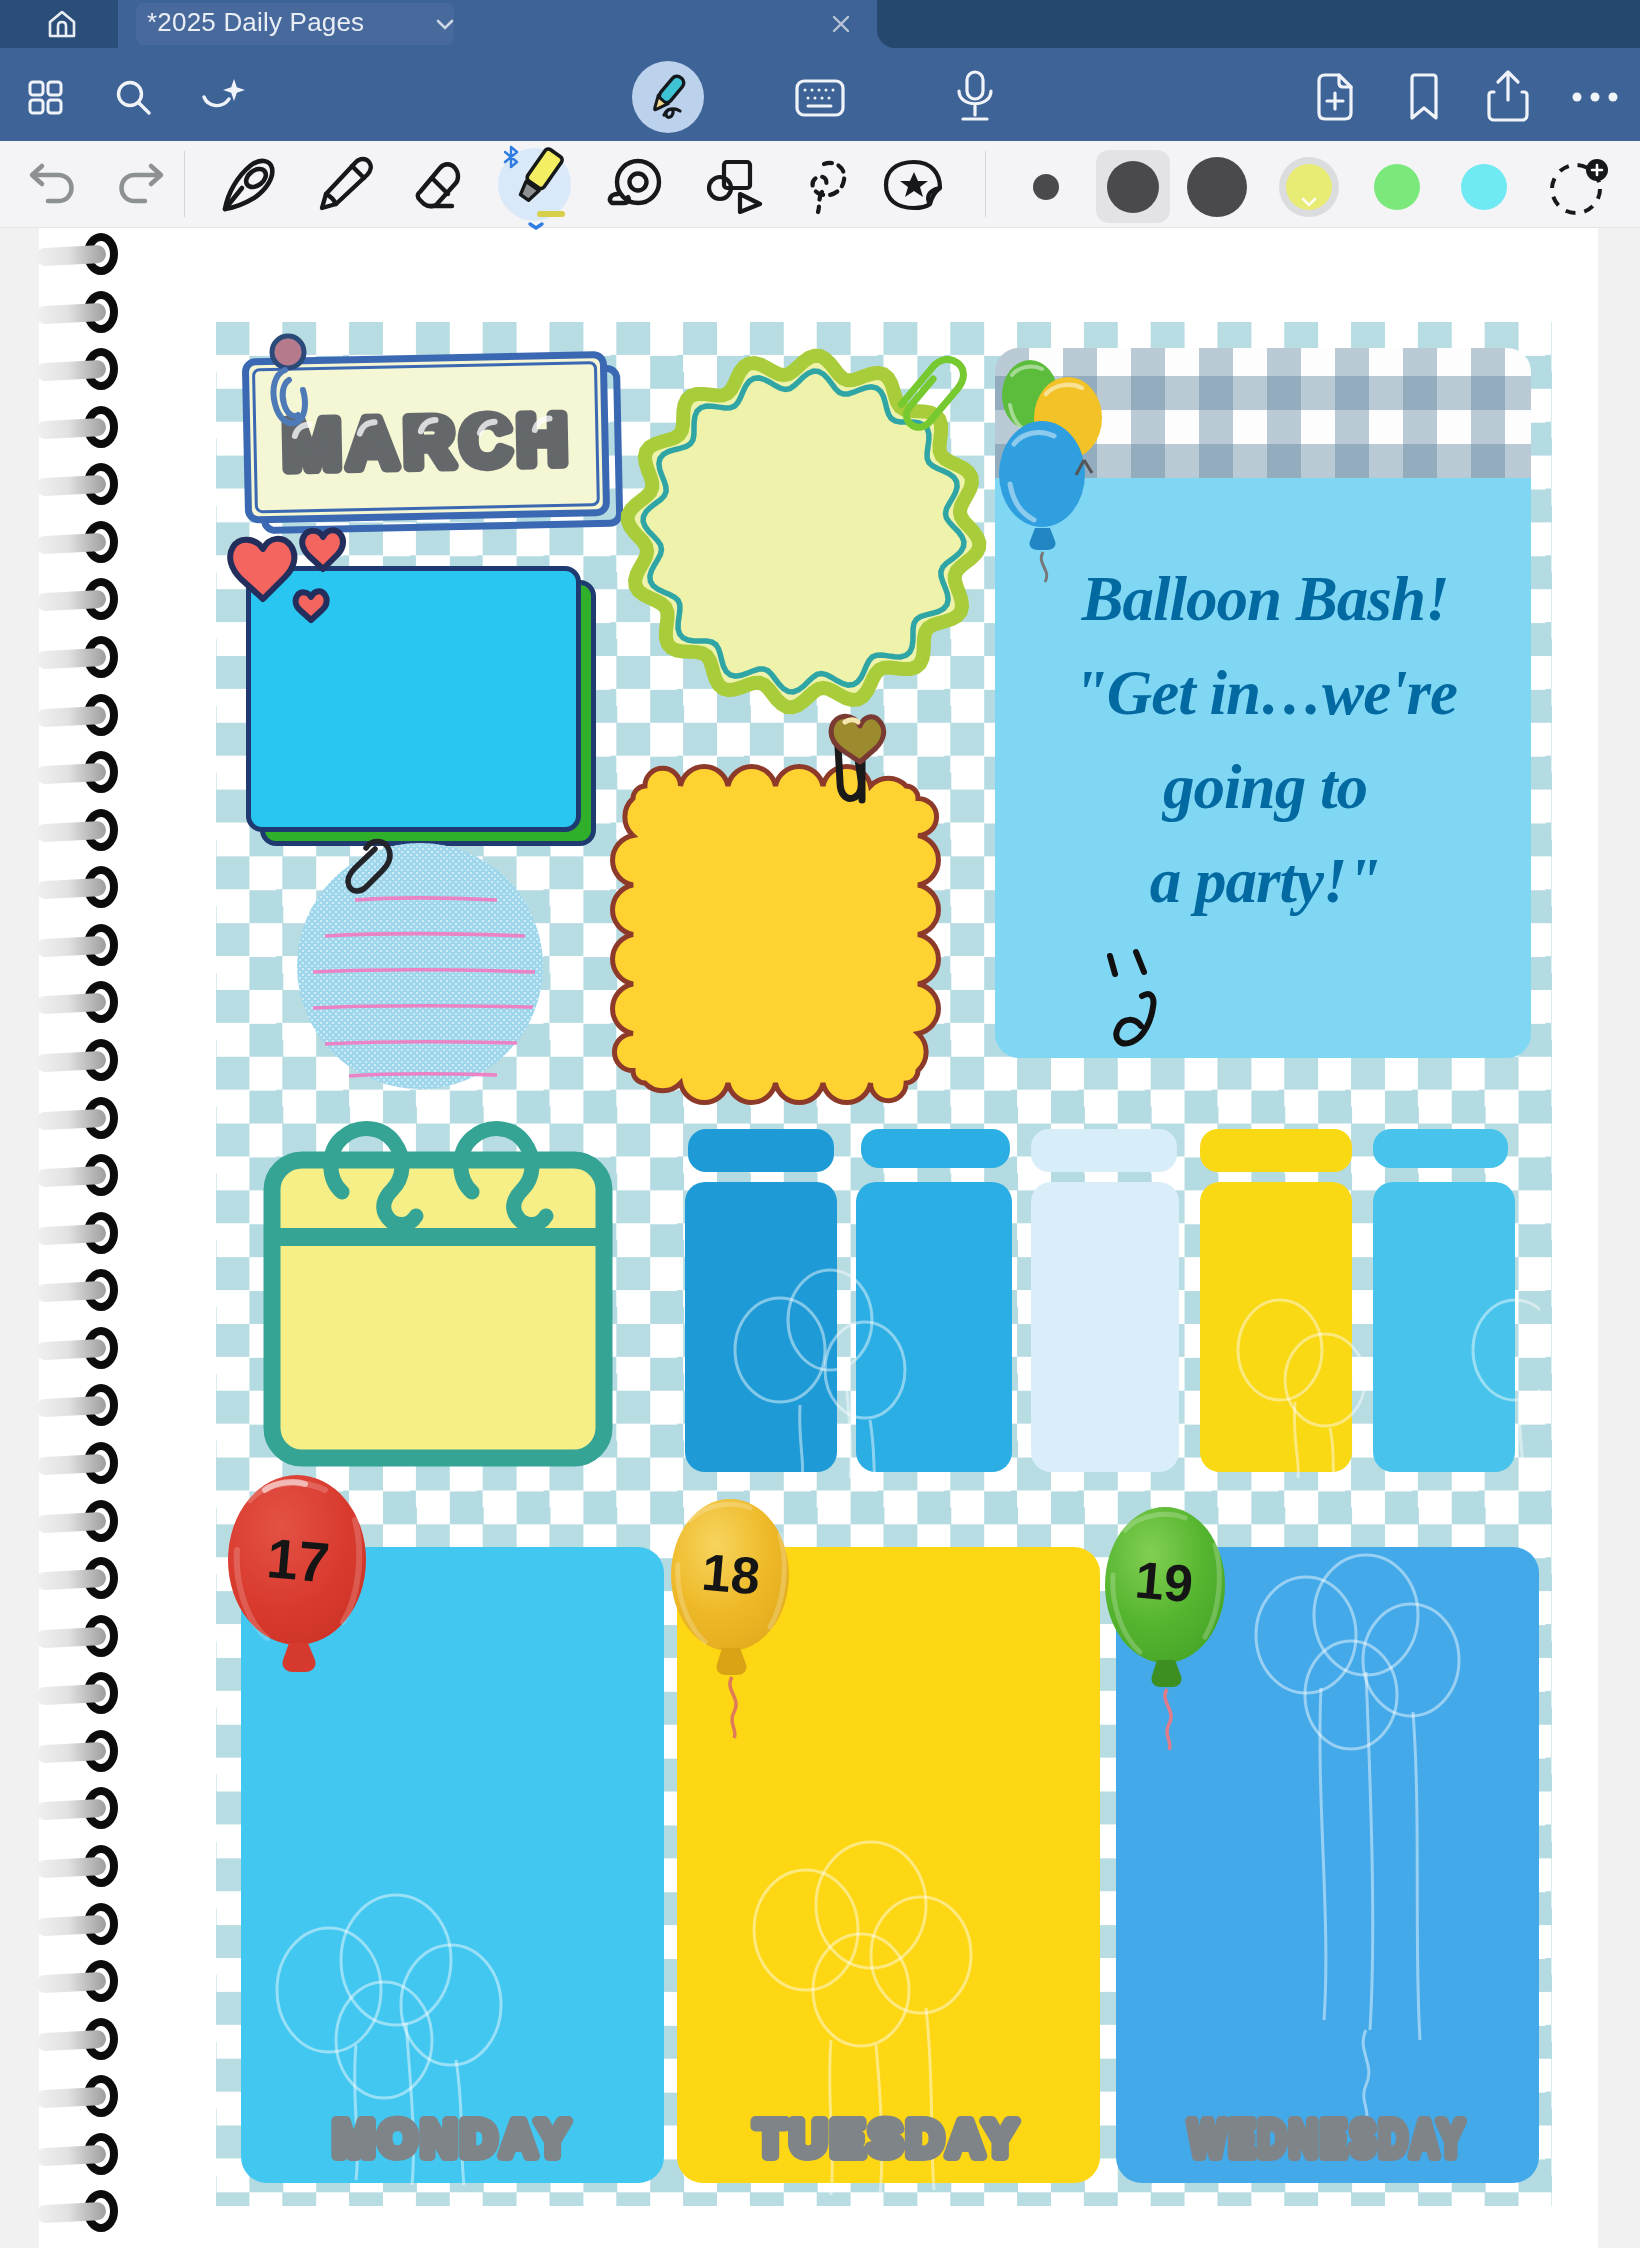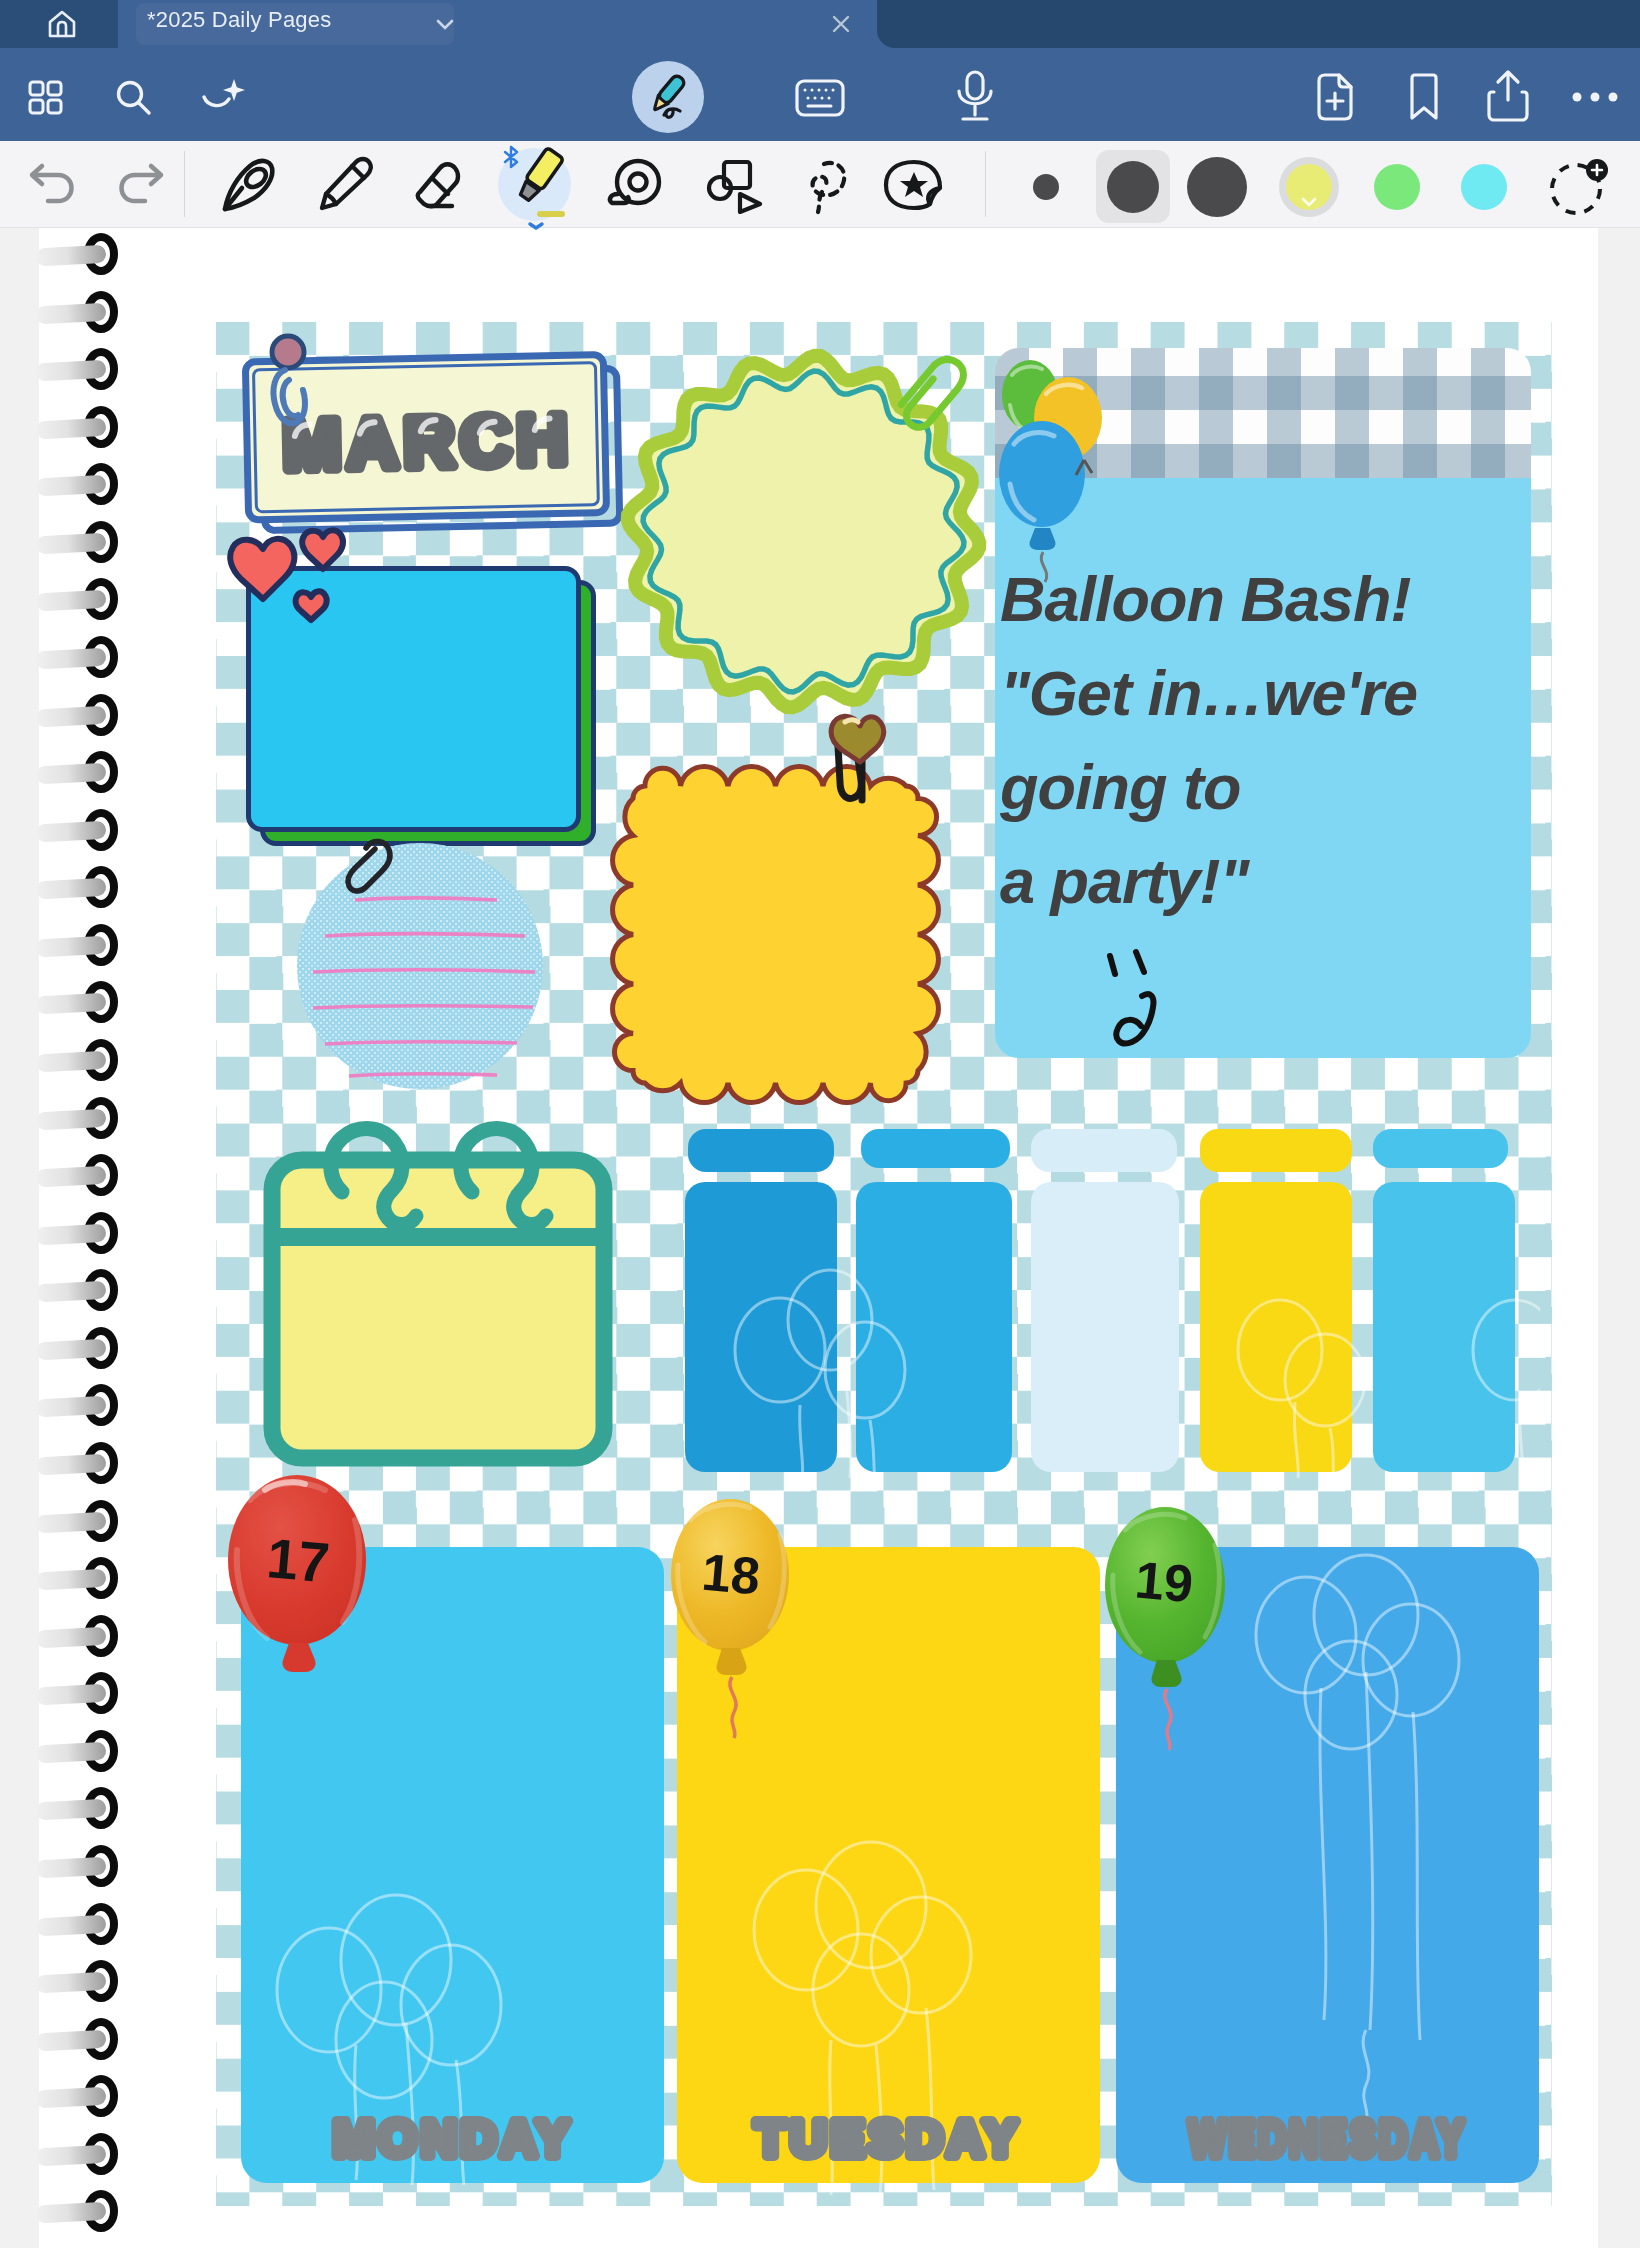--- a/index.html
+++ b/index.html
@@ -5,43 +5,43 @@
   html,body{margin:0;padding:0;}
   body{width:1640px;height:2248px;position:relative;overflow:hidden;
        font-family:"Liberation Sans",sans-serif;background:#fff;}
   .abs{position:absolute;}
 
   
   #row1{left:0;top:0;width:1640px;height:48px;background:#3e6396;}
   #homeblk{left:0;top:0;width:118px;height:48px;background:#2b4e79;}
   #rightdark{left:877px;top:0;width:763px;height:48px;background:#26476e;border-bottom-left-radius:18px;}
   #titlepill{left:136px;top:3px;width:318px;height:42px;background:#48699c;border-radius:8px;}
-  #title{left:147px;top:7px;color:#e9eef5;font-size:22px;letter-spacing:0.2px;}
+  #title{left:147px;top:7px;color:#e9eef5;font-size:26px;letter-spacing:0.2px;}
   #row2{left:0;top:48px;width:1640px;height:93px;background:#3e6396;}
   #row3{left:0;top:141px;width:1640px;height:86px;background:#f4f4f6;border-bottom:1px solid #e3e3e5;}
   .vdiv{width:1px;background:#d6d6d8;}
 
   
   #pagebg{left:0;top:228px;width:1640px;height:2020px;background:#fff;}
   #lgut{left:0;top:228px;width:39px;height:2020px;background:#f1f1f2;}
   #rgut{left:1598px;top:228px;width:42px;height:2020px;background:#f1f1f2;}
   #checker{left:216px;top:322px;width:1336px;height:1884px;
     background:
       conic-gradient(#b7dce2 25%,#ffffff 0 50%,#b4dbe1 0 75%,#ffffff 0);
     background-size:66.8px 66.8px;background-position:-33.4px 0;}
 
   
   #gingham{left:995px;top:348px;width:536px;height:130px;border-radius:24px 24px 0 0;
     background-color:#fdfdfd;
     background-image:
       repeating-linear-gradient(90deg, rgba(93,131,158,0.42) 0 34px, rgba(255,255,255,0) 34px 68px),
       repeating-linear-gradient(0deg, rgba(93,131,158,0.42) 0 34px, rgba(255,255,255,0) 34px 68px);}
   #bluenote{left:995px;top:478px;width:536px;height:580px;background:#80d7f4;border-radius:0 0 24px 24px;}
-  .script{font-family:Liberation Sans, sans-serif;font-style:italic;font-weight:bold;
-          color:#404040;}
+  .script{font-family:Liberation Serif, serif;font-style:italic;font-weight:bold;
+          color:#0369a1;text-align:center;}
   
   #bluestick-green{left:260px;top:580px;width:326px;height:256px;background:#2faf2a;
      border:5px solid #1f3a70;border-radius:16px;}
   #bluestick{left:246px;top:566px;width:325px;height:256px;background:#2ac6f2;
      border:5px solid #1f3a70;border-radius:16px;}
 
   
   #bluecircle{left:297px;top:843px;width:246px;height:246px;border-radius:50%;
      background-color:#9ed6ec;
      background-image:radial-gradient(rgba(255,255,255,0.5) 1.1px, rgba(255,255,255,0) 1.2px),

